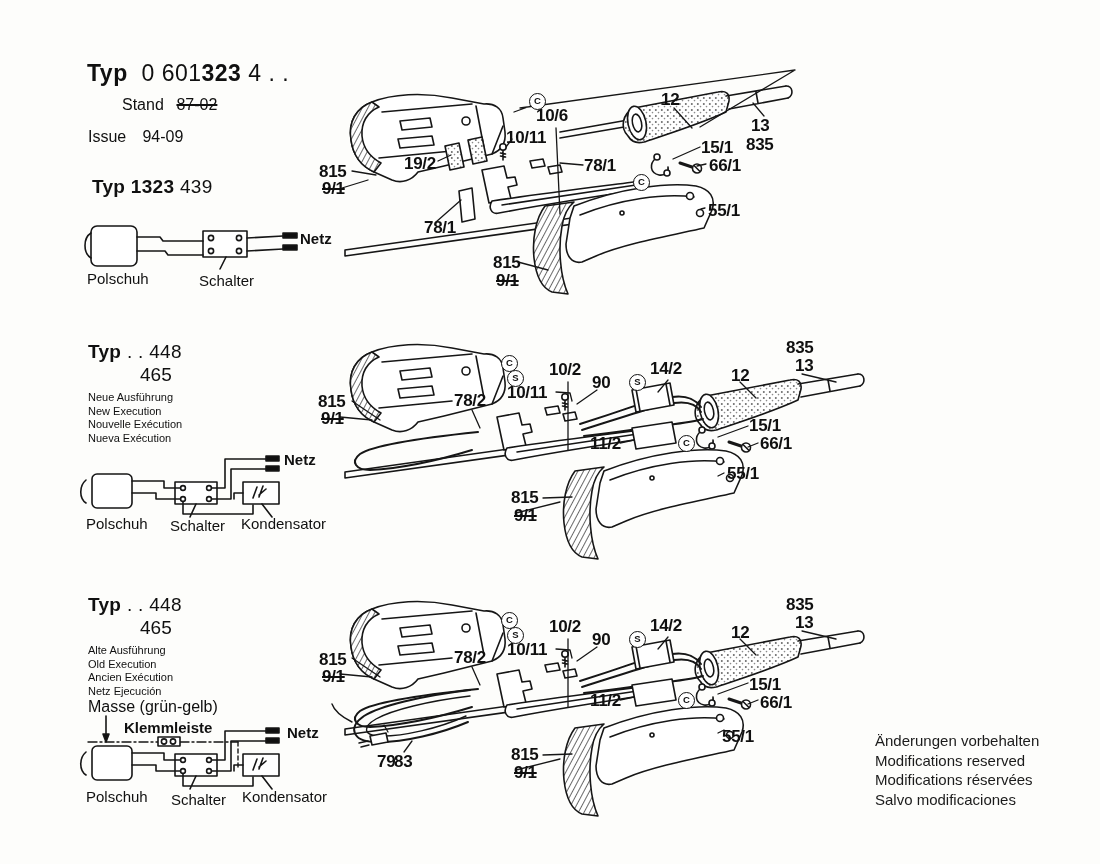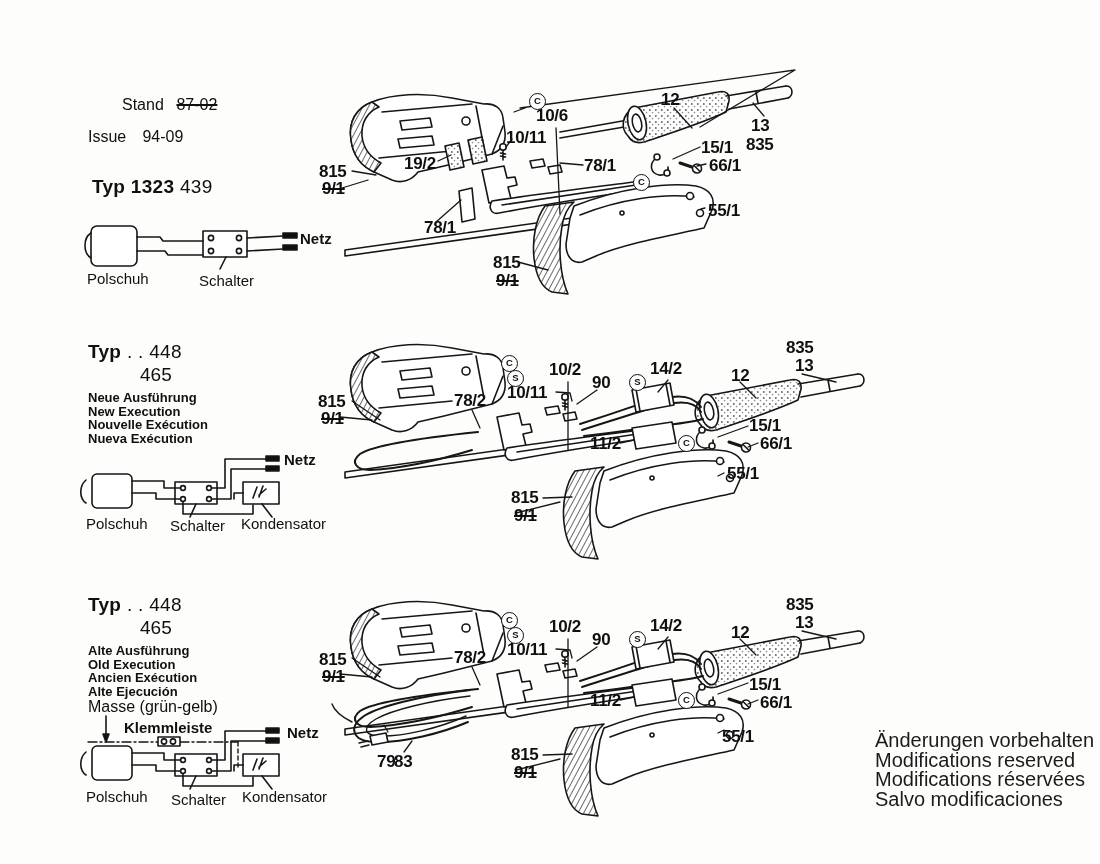--- a/index.html
+++ b/index.html
@@ -8,29 +8,29 @@
   .abs{position:absolute;white-space:nowrap;}
   .art{position:absolute;left:0;top:0;}
   .h1{font-size:23px;font-weight:700;letter-spacing:.5px;}
   .h1 .num{font-weight:400;}
   .h1 .numb{font-weight:700;}
   .meta{font-size:16px;}
   .meta .val{display:inline-block;}
   .sect-title{font-size:19px;font-weight:700;letter-spacing:.3px;}
   .sect-title .rest{font-weight:400;}
   .sub{font-size:19px;}
-  .lang{font-size:13px;font-weight:700;line-height:13.6px;}
+  .lang{font-size:11px;font-weight:400;line-height:13.6px;}
   .pn{font-size:17px;font-weight:700;letter-spacing:-.3px;line-height:1;}
   .lbl{font-size:15px;line-height:1.1;}
   .lblb{font-size:15px;font-weight:700;line-height:1.1;}
   .masse{font-size:16px;}
   .strike{text-decoration:line-through;text-decoration-thickness:1.8px;}
   .mk{width:15px;height:15px;border:1.6px solid #101010;border-radius:50%;
       font-size:9.5px;line-height:14px;font-weight:700;text-align:center;background:#fff;}
-  .footer{font-size:20px;line-height:19.5px;color:#1b1b1b;}
+  .footer{font-size:15px;line-height:19.5px;color:#1b1b1b;}
 </style>
 </head>
 <body>
 
 <div class="page">
 
 <svg class="art" width="1100" height="864" viewBox="0 0 1100 864">
   <defs>
     <pattern id="hp" width="5" height="5" patternUnits="userSpaceOnUse" patternTransform="rotate(28)">
       <rect width="5" height="5" fill="#fff"></rect>
@@ -218,20 +218,24 @@
         <path d="M370,736 l16,-3 l2,9 l-16,3 Z" fill="#fff" stroke-width="1.6"></path>
         <path d="M368,741 l-9,2 M369,745 l-8,2 M352,722 C340,716 334,710 332,704" stroke-width="1.4"></path>
       </g>
       <g stroke-width="1.3">
         <path d="M388,732 L384,725 M404,752 L412,741"></path>
       </g>
     </g>
   </g>
 </svg>
 
+<div class="abs h1" style="left:87px;top:60px;">
+  <span>Typ</span>&nbsp;
+  <span class="num">0 601</span><span class="numb">323</span>&nbsp;<span class="num">4 . .</span>
+</div>
 <div class="abs meta" style="left:88px;top:96px;margin-left:34px;">
   <span style="display:inline-block;width:50px;">Stand</span>
   <span class="val strike">87-02</span>
 </div>
 <div class="abs meta" style="left:88px;top:128px;">
   <span style="display:inline-block;width:50px;">Issue</span>
   <span class="val">94-09</span>
 </div>
 
 <div class="abs sect-title" style="left:92px;top:176px;">
@@ -299,21 +303,21 @@
 
 <div class="abs sect-title" style="left:88px;top:594px;">
   <span>Typ</span>
   <span class="rest">. . 448</span>
 </div>
 <div class="abs sub" style="left:140px;top:617px;">465</div>
 <div class="abs lang" style="left:88px;top:644px;">
   <div>Alte Ausführung</div>
   <div>Old Execution</div>
   <div>Ancien Exécution</div>
-  <div>Alte Ejecución</div>
+  <div>Netz Ejecución</div>
 </div>
 <div class="abs masse" style="left:88px;top:698px;">Masse (grün-gelb)</div>
 <div class="abs lblb" style="left:124px;top:720px;">Klemmleiste</div>
 <div class="abs lbl" style="left:86px;top:789px;">Polschuh</div>
 <div class="abs lbl" style="left:171px;top:792px;">Schalter</div>
 <div class="abs lbl" style="left:242px;top:789px;">Kondensator</div>
 <div class="abs lblb" style="left:287px;top:725px;">Netz</div>
 
 <div class="abs pn" style="left:786px;top:596px;">835</div>
 <div class="abs pn" style="left:795px;top:614px;">13</div>

